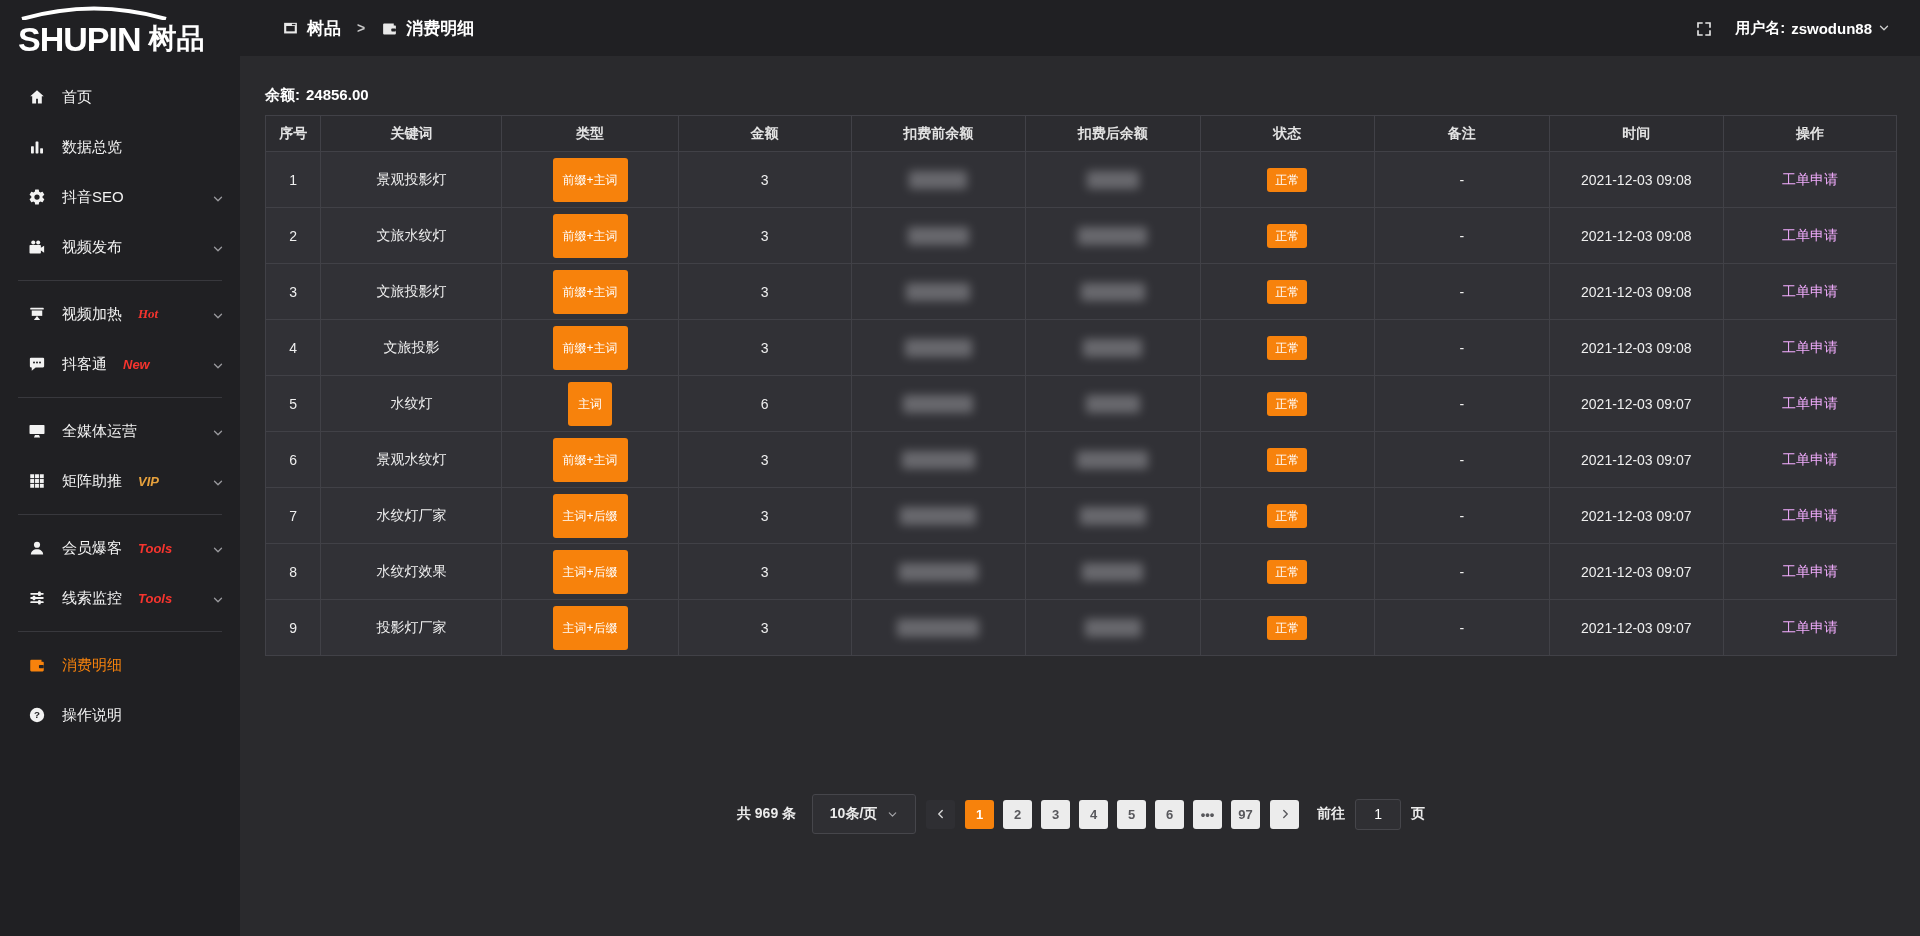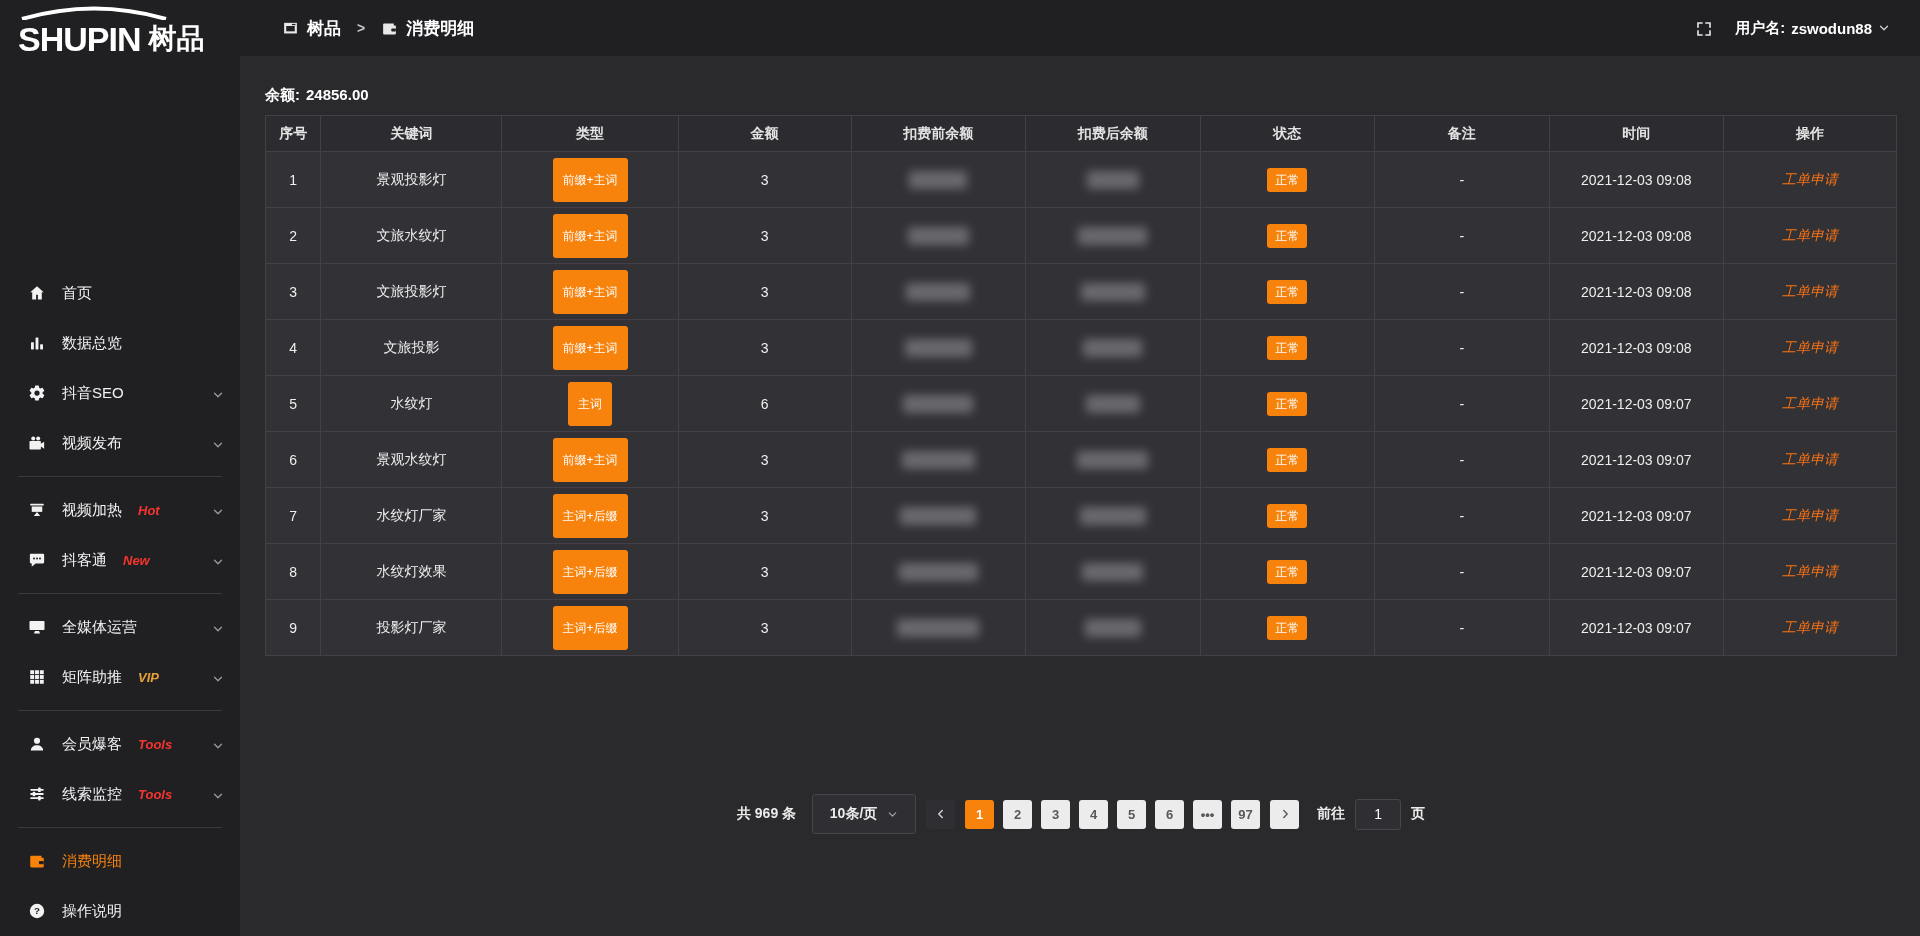--- a/index.html
+++ b/index.html
@@ -1,21 +1,21 @@
 <!DOCTYPE html>
 <html><head>
 <meta charset="utf-8">
 <style>
   * { margin:0; padding:0; box-sizing:border-box; }
   html,body { width:1920px; height:936px; overflow:hidden; }
   body { background:#2a2a2d; color:#fff; font-family:"Liberation Sans", sans-serif; }
   .app { display:flex; width:100%; height:100%; }
 
   
-  .sidebar { width:240px; flex-shrink:0; background:#202023; display:flex; flex-direction:column;justify-content:space-between; }
+  .sidebar { width:240px; flex-shrink:0; background:#202023; display:flex; flex-direction:column; }
   .logo { height:62px; display:flex; align-items:flex-end; padding:0 0 8px 18px; position:relative; }
   .logo-arc { position:absolute; top:6px; left:20px; width:148px; height:14px; }
   .logo-en { font-size:34px; font-weight:bold; letter-spacing:-1px; line-height:30px; }
   .logo-cn { font-size:28px; font-weight:bold; margin-left:8px; line-height:30px; }
   .side-nav { padding-top:10px; }
   .side-item { height:50px; display:flex; align-items:center; padding:0 16px 0 28px; cursor:pointer; font-size:15px; color:#f2f2f2; }
   .side-item.active { color:#f7820c; }
   .side-item .ico { width:18px; height:18px; margin-right:16px; flex-shrink:0; }
   .side-item .ico svg { width:100%; height:100%; display:block; }
   .side-badge { font-style:italic; font-weight:bold; font-size:13px; margin-left:16px; }
@@ -43,21 +43,21 @@
   .balance .val { margin-left:6px; }
 
   
   table.data-table { width:100%; border-collapse:collapse; table-layout:fixed; text-align:center; }
   table.data-table th, table.data-table td { border:1px solid #414147; }
   table.data-table th { background:#2c2c30; height:36px; font-size:14px; font-weight:bold; color:#e3e3e3; }
   table.data-table td { background:#313136; height:56px; font-size:14px; color:#efefef; }
   .type-badge, .status-badge { display:inline-block; background:#f7820c; color:#fff; font-size:12px; line-height:1; padding:16px 10px; border-radius:3px; }
   .status-badge { padding:6px 8px; }
   .blur-block { display:inline-block; height:18px; border-radius:2px; background:#96969b; opacity:.55; filter:blur(5px); vertical-align:middle; }
-  .action-link { color:#f97316; cursor:pointer;font-style:italic; }
+  .action-link { color:#f0abfc; cursor:pointer; }
   .remark { color:#dcdcdc; }
 
   
   .pagination { margin-top:138px; display:flex; align-items:center; justify-content:center; gap:10px; font-size:14px; color:#ececec; }
   .pg-total { margin-right:6px; font-weight:bold; }
   .size-select { display:flex; align-items:center; justify-content:center; gap:10px; width:104px; height:40px; background:#2f2f33; border:1px solid #46464b; border-radius:3px; cursor:pointer; font-weight:bold; }
   .size-select .chev { width:11px; height:11px; color:#a5a5a9; }
   .size-select .chev svg { width:100%; height:100%; display:block; }
   .pages { display:flex; align-items:center; gap:9px; }
   .page-btn { min-width:29px; height:29px; border:none; border-radius:3px; background:#ececec; color:#58585c; font-size:13px; font-weight:bold; display:flex; align-items:center; justify-content:center; cursor:pointer; font-family:"Liberation Sans",sans-serif; padding:0 4px; }
@@ -130,21 +130,21 @@
         <div class="side-divider"></div>
         <div class="side-item">
           <span class="ico">
             <svg viewBox="0 0 24 24" fill="currentColor">
               <rect x="3" y="3.5" width="18" height="2.6" rx="0.8"></rect>
               <path d="M5 7.3h14v7.2H5z"></path>
               <path d="M12 14.5l4.2 5.5H7.8z"></path>
             </svg>
           </span>
           <span class="lbl">视频加热</span>
-          <span class="side-badge" style="color: rgb(245, 52, 46);">Hot</span>
+          <span class="side-badge" style="color: rgb(245, 52, 46); font-family: Liberation Serif, serif;">Hot</span>
           <span class="chev"><svg viewBox="0 0 24 24" fill="none" stroke="currentColor" stroke-width="2.6" stroke-linecap="round" stroke-linejoin="round">
               <path d="M5 8.5l7 7 7-7"></path>
             </svg></span>
         </div>
         <div class="side-item">
           <span class="ico">
             <svg viewBox="0 0 24 24" fill="currentColor">
               <path d="M4 3.5h16A1.5 1.5 0 0 1 21.5 5v10a1.5 1.5 0 0 1-1.5 1.5h-9.8L5 21v-4.5H4A1.5 1.5 0 0 1 2.5 15V5A1.5 1.5 0 0 1 4 3.5z"></path>
               <circle cx="8" cy="10" r="1.3" fill="#202023"></circle>
               <circle cx="12" cy="10" r="1.3" fill="#202023"></circle>

